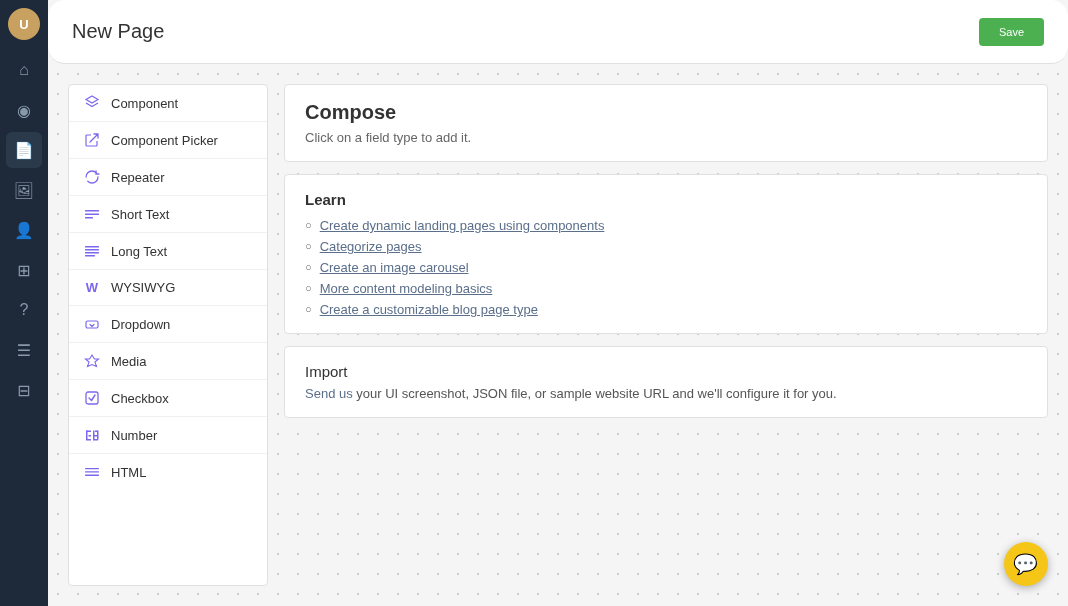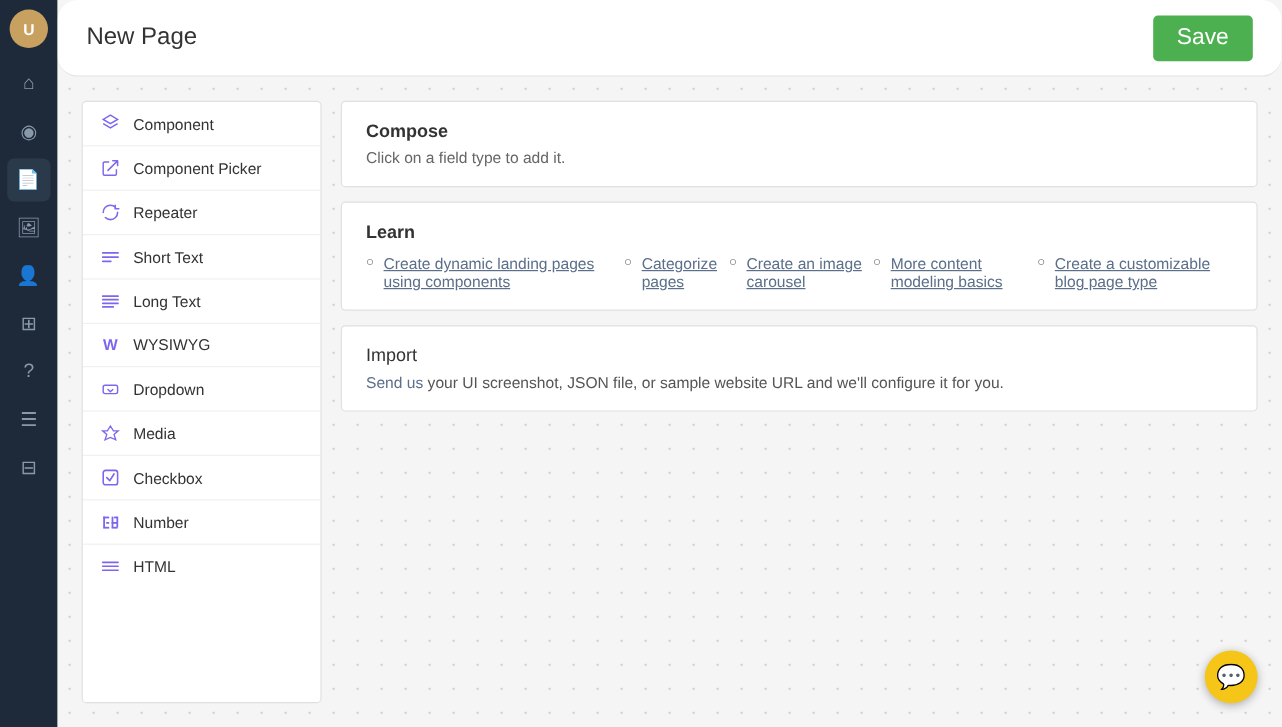--- a/index.html
+++ b/index.html
@@ -58,21 +58,21 @@
       font-size: 20px;
       font-weight: 500;
       color: #333;
     }
     .save-btn {
       background: #4caf50;
       color: white;
       border: none;
       padding: 8px 20px;
       border-radius: 4px;
-      font-size: 19px;
+      font-size: 11px;
       font-weight: 500;
       cursor: pointer;
     }
 
     
     .content-area {
       flex: 1;
       display: flex;
       padding: 20px;
       gap: 16px;
@@ -117,21 +117,21 @@
       gap: 12px;
     }
 
     .info-card {
       background: white;
       border: 1px solid #e0e0e0;
       border-radius: 4px;
       padding: 16px 20px;
     }
     .info-card-title {
-      font-size: 15px;
+      font-size: 20px;
       font-weight: 600;
       color: #333;
       margin-bottom: 6px;
     }
     .info-card-subtitle {
       font-size: 13px;
       color: #666;
     }
 
     .learn-card {
@@ -142,21 +142,21 @@
     }
     .learn-title {
       font-size: 15px;
       font-weight: 600;
       color: #333;
       margin-bottom: 10px;
     }
     .learn-list {
       list-style: none;
       display: flex;
-      flex-direction: row;
+      flex-direction: column;
       gap: 6px;
     }
     .learn-list li {
       display: flex;
       align-items: flex-start;
       gap: 8px;
       font-size: 13px;
     }
     .learn-list li::before {
       content: "○";

